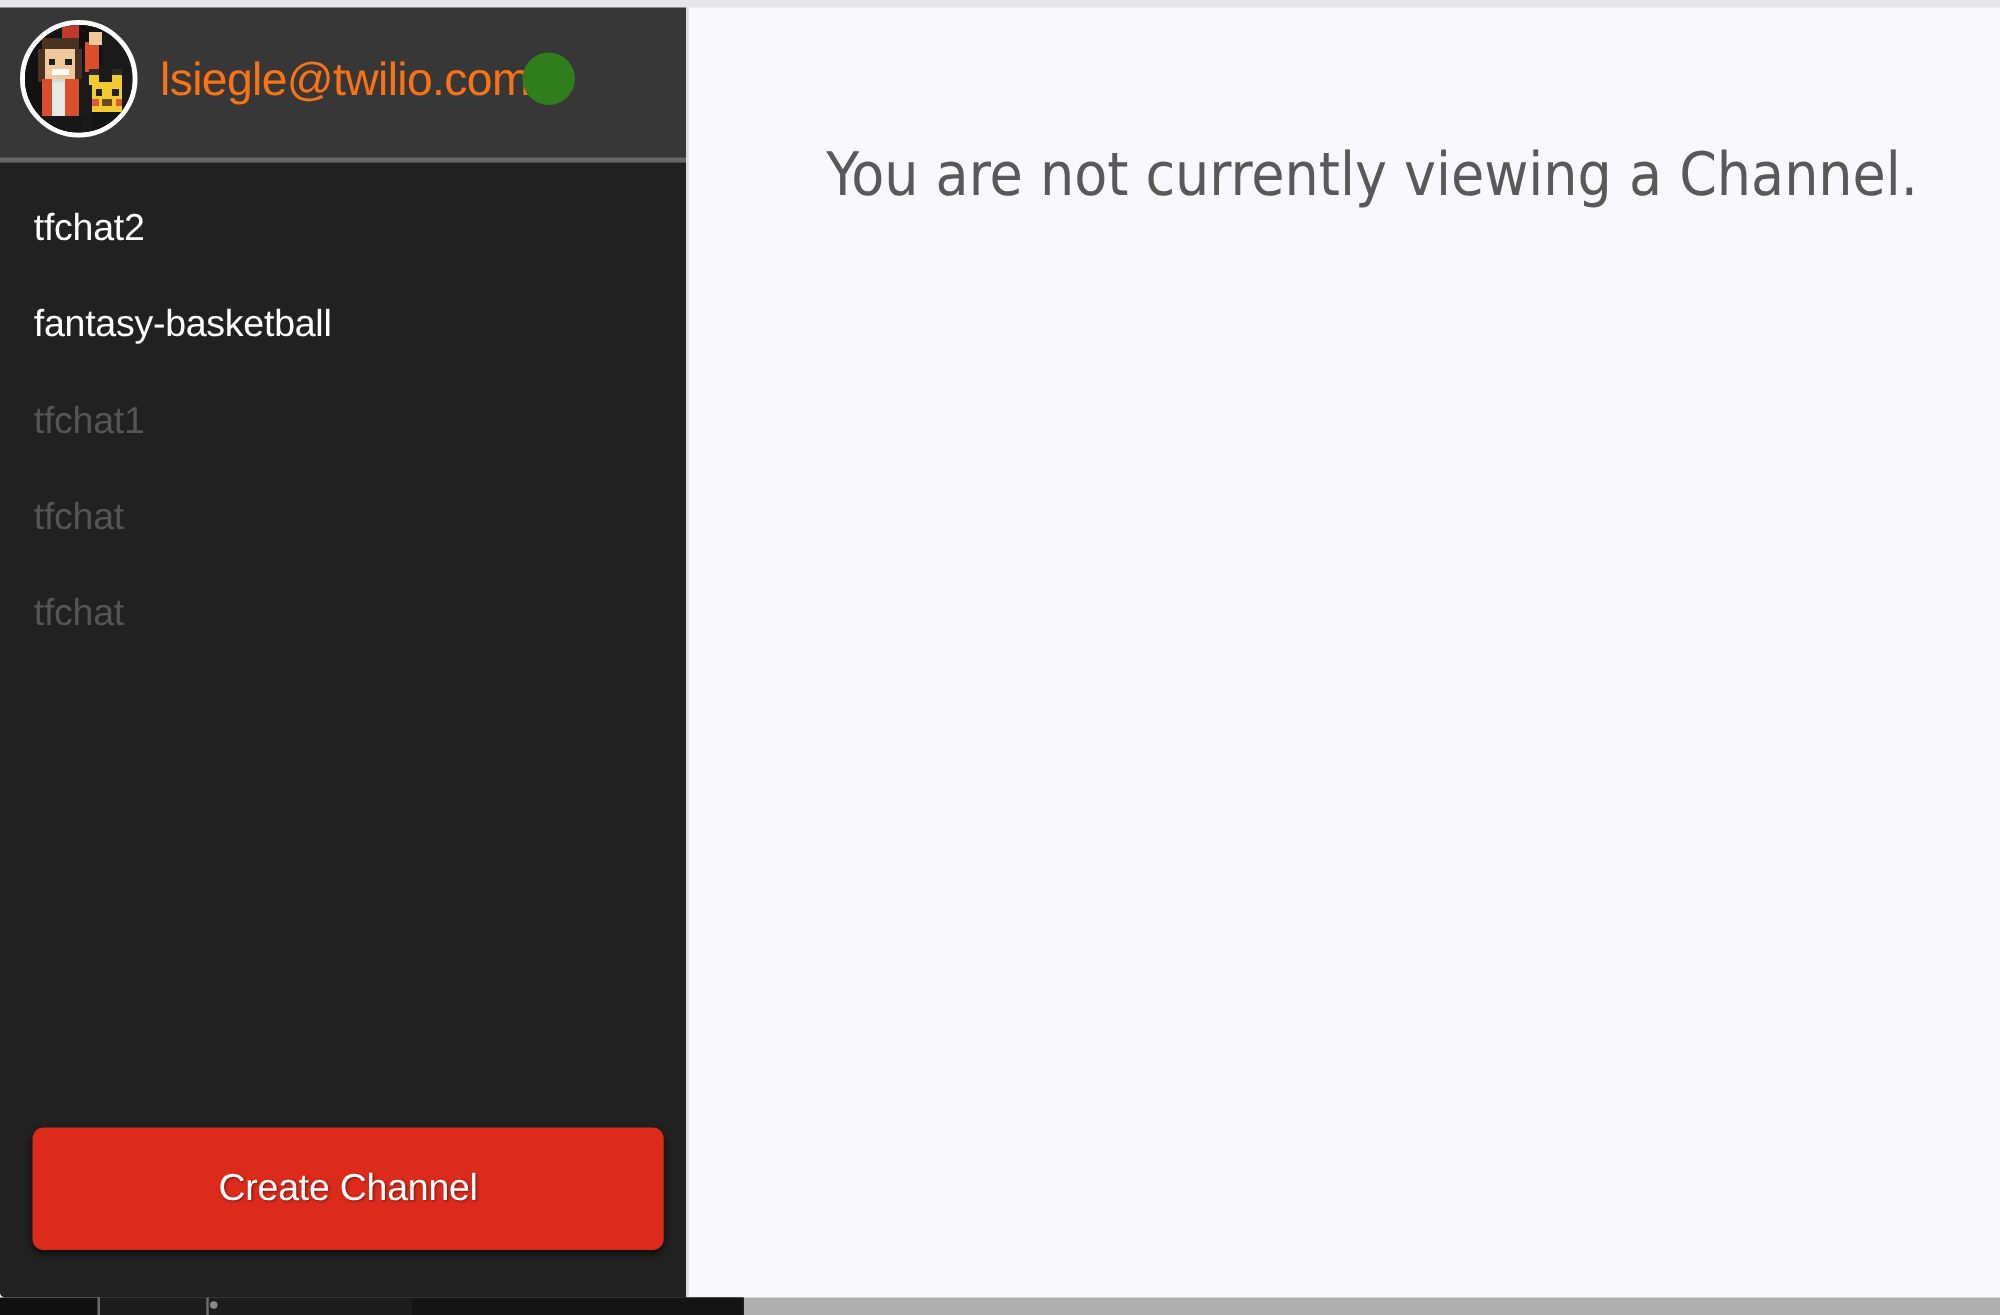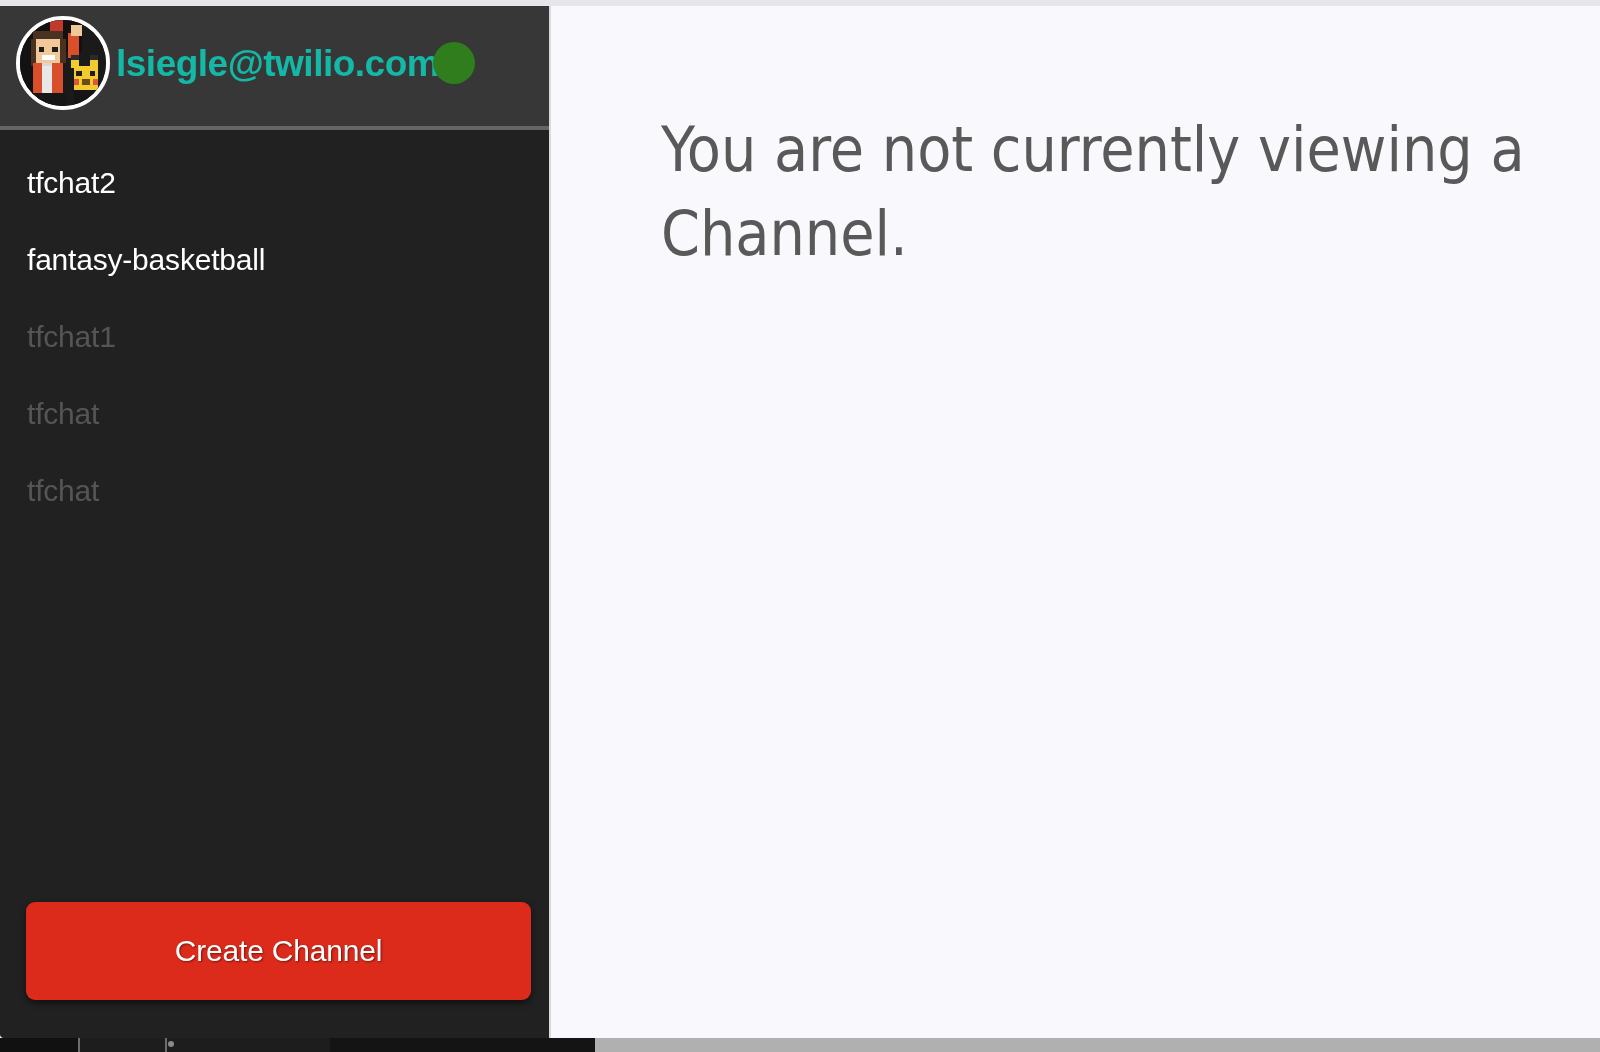--- a/index.html
+++ b/index.html
@@ -71,24 +71,24 @@
     border-radius: 50%;
     border: 4px solid #ffffff;
     background: #1b1b1b;
     overflow: hidden;
     flex: 0 0 94px;
   }
   .avatar svg { display: block; width: 100%; height: 100%; }
 
   .user-email {
     font-size: 37px;
-    font-weight: bold;
-    color: #14b8a6;
+    font-weight: normal;
+    color: #f97316;
     letter-spacing: -0.5px;
-    margin-left: 6px;
+    margin-left: 18px;
     white-space: nowrap;
     line-height: 1;
   }
 
   .status-dot {
     width: 42px;
     height: 42px;
     border-radius: 50%;
     background: #2f7d1c;
     flex: 0 0 42px;
@@ -153,21 +153,21 @@
     background: #f9f9fd;
     border-top: 3px solid #dddde2;
     border-left: 2px solid #d9d9de;
     padding: 105px 0 0 110px;
     overflow: hidden;
   }
 
   .empty-heading {
     font-family: "DejaVu Sans Condensed", "Liberation Sans Narrow", "Liberation Sans", sans-serif;
     font-stretch: condensed;
-    font-size: 62px;
+    font-size: 48px;
     font-weight: 300;
     line-height: 1.36;
     color: #595959;
     max-width: 900px;
     letter-spacing: 0px;
   }
 
   
   .bottom-strip {
     position: absolute;

